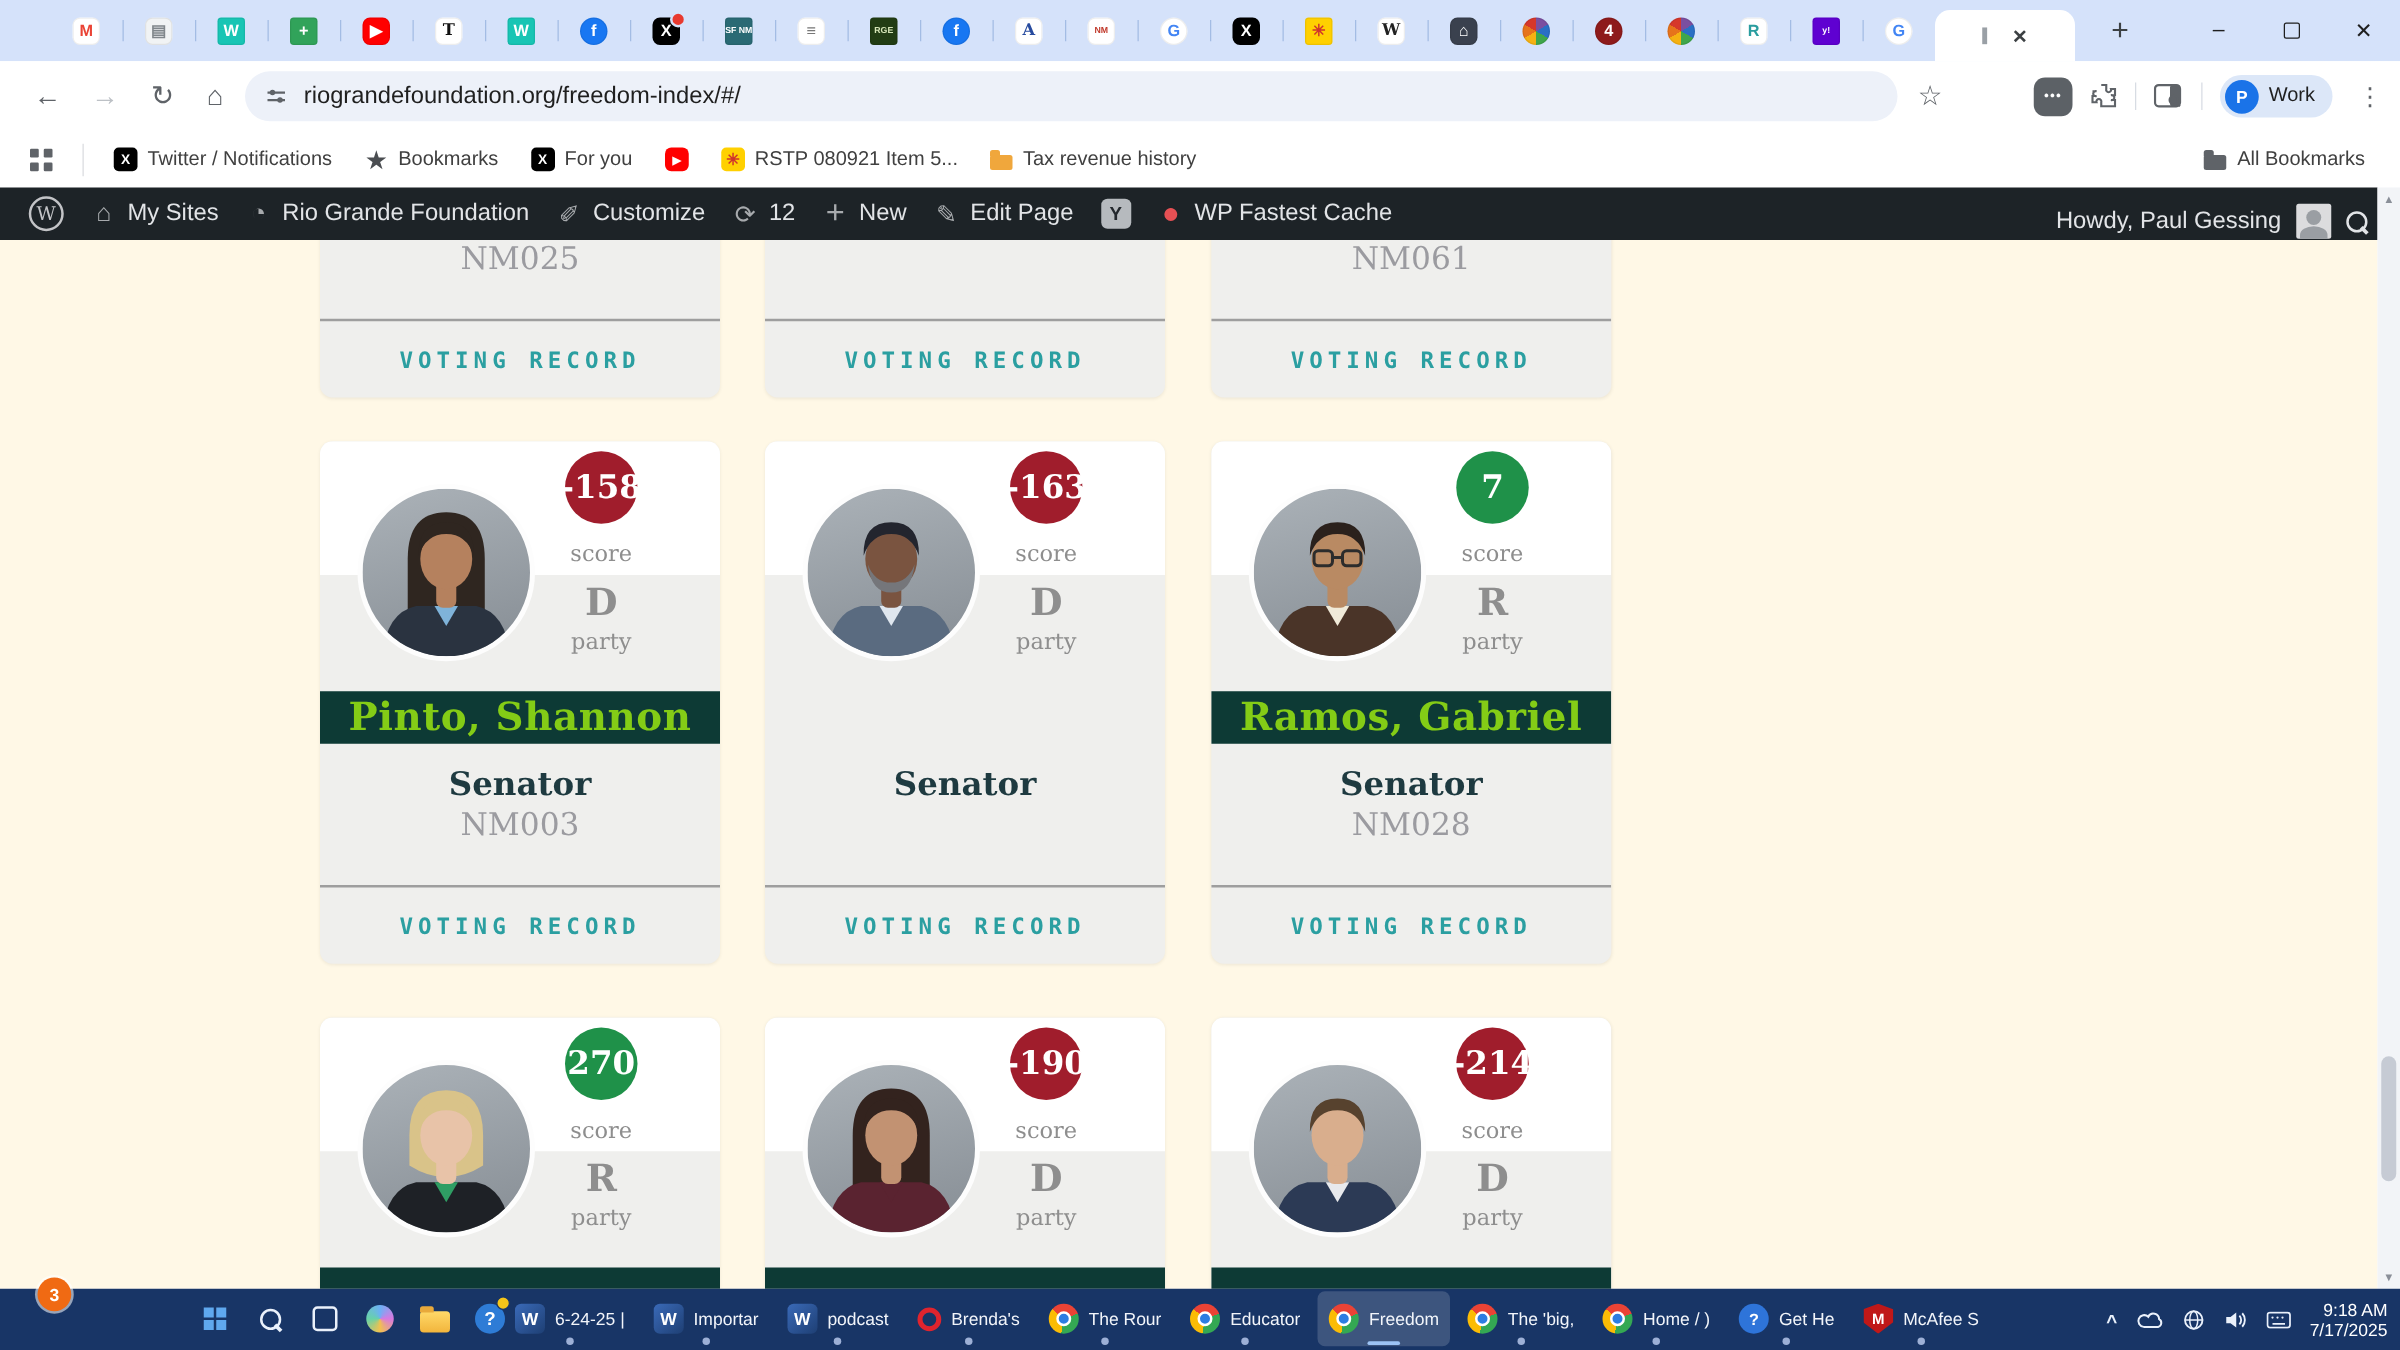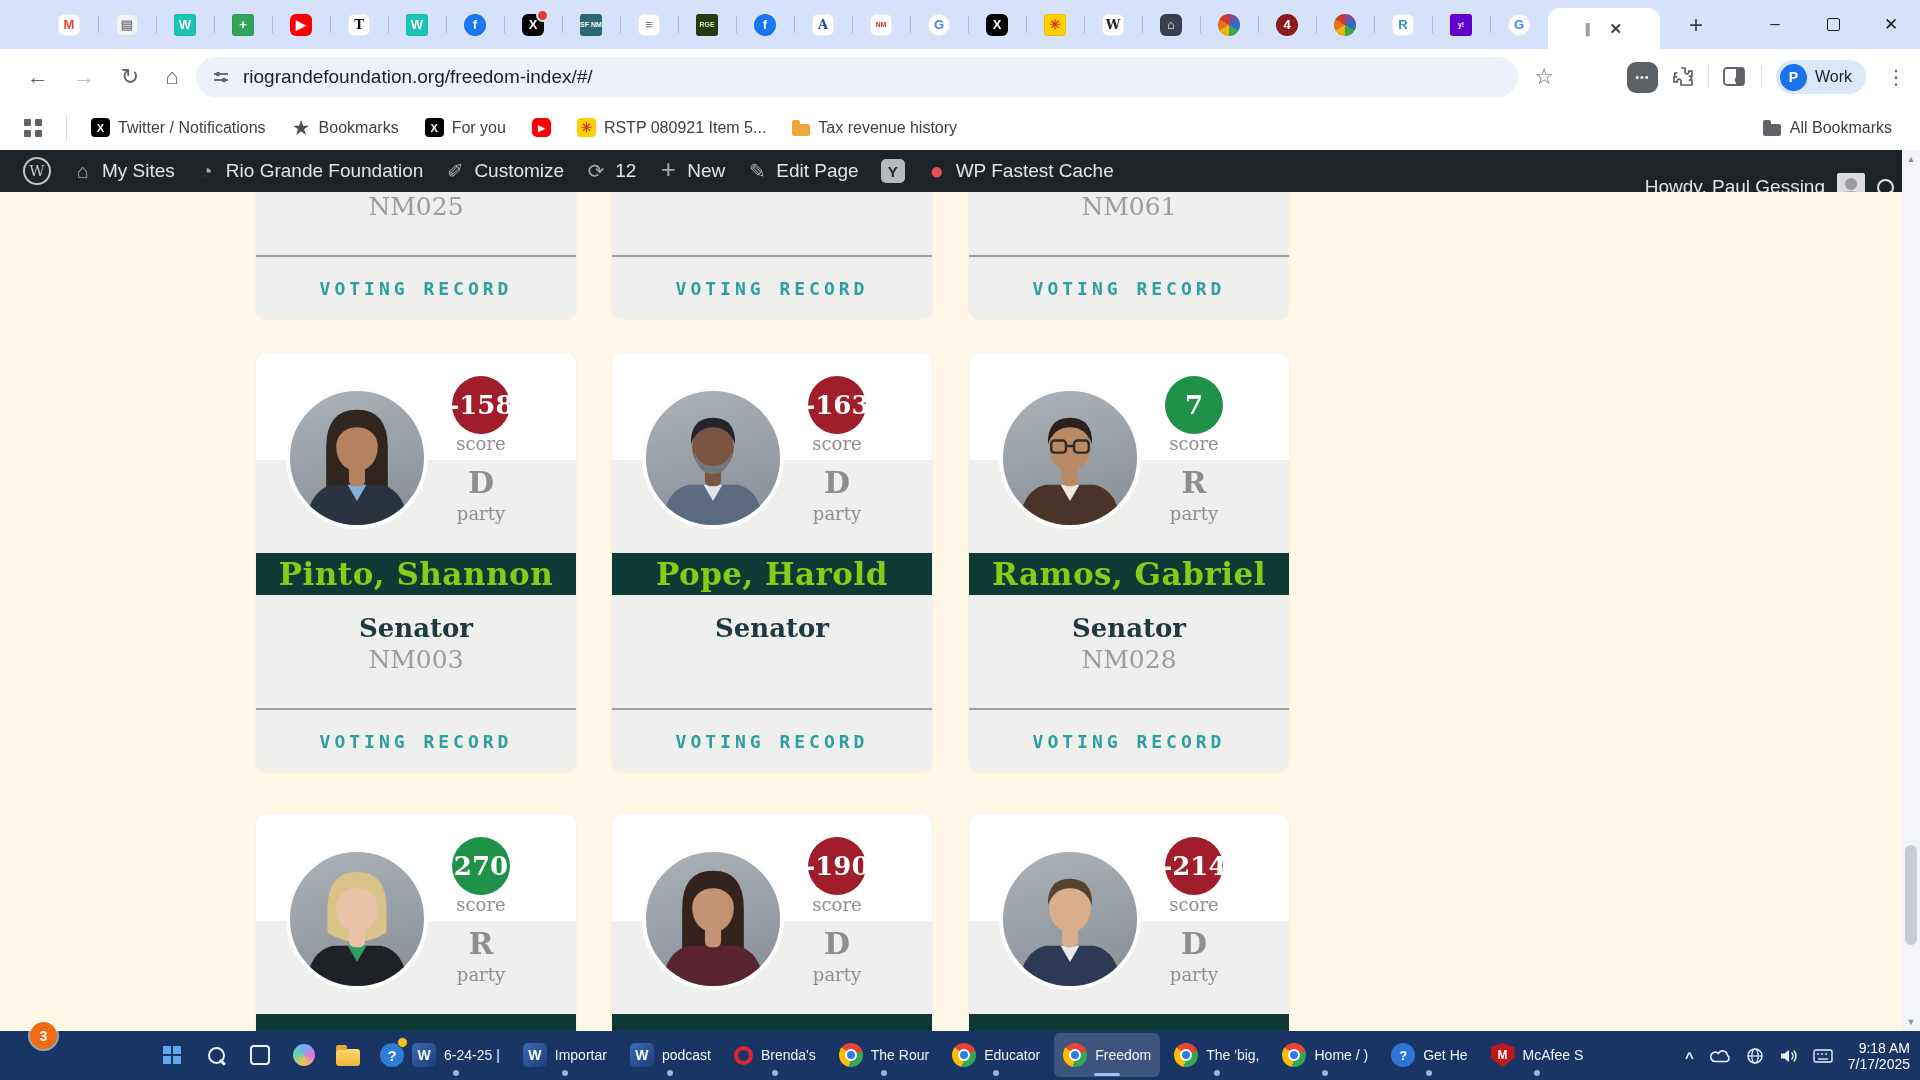--- a/index.html
+++ b/index.html
@@ -61,34 +61,34 @@
   #allbm{position:absolute;right:28px;display:flex;align-items:center;gap:9px;cursor:pointer}
   
   #wpbar{position:absolute;top:150px;left:0;width:1902px;height:42px;background:#1D2327;display:flex;align-items:center;
          padding:0 12px;box-sizing:border-box}
   .wpitem{display:flex;align-items:center;gap:9px;height:42px;padding:0 11px;color:#E2E4E7;font-size:19px;cursor:pointer;white-space:nowrap}
   .wi{display:flex;align-items:center;justify-content:center;color:#A7AAAD;font-size:20px;min-width:20px}
   .wi-wp-logo{width:24px;height:24px;border:2px solid #C3C4C7;border-radius:50%;font-family:"DejaVu Serif",serif;font-size:15px;color:#C3C4C7}
   .wi-new{font-size:26px;margin-top:-3px}
   .wi-yoast{width:24px;height:24px;background:#B6BABE;border-radius:5px;color:#23282D;font-weight:700;font-size:15px}
   .wi-cache-dot{color:#E65054;font-size:24px}
-  #wpright{position:absolute;right:26px;top:166px;height:42px;display:flex;align-items:center;gap:12px;cursor:pointer}
+  #wpright{position:absolute;right:26px;top:156px;height:42px;display:flex;align-items:center;gap:12px;cursor:pointer}
   #howdy{color:#E2E4E7;font-size:19px}
   .wpavatar{position:relative;width:28px;height:28px;background:#DCDCDE;border-radius:2px;overflow:hidden}
   .wpavatar::before{content:"";position:absolute;left:8px;top:5px;width:12px;height:12px;border-radius:50%;background:#9A9EA3}
   .wpavatar::after{content:"";position:absolute;left:3px;top:18px;width:22px;height:14px;border-radius:50% 50% 0 0;background:#9A9EA3}
   .mag{position:relative;width:13px;height:13px;border:2.5px solid #E2E4E7;border-radius:50%;display:inline-block}
   .mag::after{content:"";position:absolute;width:2.5px;height:7px;background:#E2E4E7;left:11px;top:10px;transform:rotate(-45deg)}
   
   #content{position:absolute;top:192px;left:0;width:1902px;height:839px;background:#FFF8E6;overflow:hidden}
   .card{position:absolute;width:320px;height:418px;background:#EFEFED;border-radius:10px;overflow:hidden;box-shadow:0 1px 3px rgba(0,0,0,.07)}
   .chead{position:absolute;top:0;left:0;right:0;height:107px;background:#FFFFFF}
   .photo{position:absolute;left:30px;top:34px;width:142px;height:142px;border-radius:50%;border:4px solid #FDFDFD;
          box-sizing:border-box;overflow:hidden;background:linear-gradient(165deg,#ABB2B8,#868D94)}
-  .scorebadge{position:absolute;left:196px;top:23px;width:58px;height:58px;border-radius:50%;color:#fff;display:flex;
+  .scorebadge{position:absolute;left:196px;top:8px;width:58px;height:58px;border-radius:50%;color:#fff;display:flex;
          align-items:center;justify-content:center;font:700 26px "DejaVu Serif",serif}
   .slabel,.plabel{position:absolute;left:160px;width:130px;text-align:center;font:18px "DejaVu Serif",serif;color:#8E8E8E}
   .slabel{top:80px}
   .pletter{position:absolute;left:160px;top:112px;width:130px;text-align:center;font:700 30px "DejaVu Serif",serif;color:#8E8E8E}
   .plabel{top:150px}
   .banner{position:absolute;left:0;right:0;top:200px;height:42px;background:#0D3A35;display:flex;align-items:center;justify-content:center}
   .bname{font:700 31px "DejaVu Serif",serif;color:#84cc16;letter-spacing:.5px}
   .ctitle{position:absolute;left:0;right:0;top:260px;text-align:center;font:700 26px "DejaVu Serif",serif;color:#1E3A40}
   .cdistrict{position:absolute;left:0;right:0;top:292px;text-align:center;font:25px "DejaVu Serif",serif;color:#9B9BA0}
   .cdivider{position:absolute;left:0;right:0;top:355px;border-top:2px solid #9E9E9E}
@@ -398,23 +398,20 @@
           <path d="M43 70 L50 82 L57 70 Z" fill="#DFE6EE"></path>
           <rect x="44" y="55" width="12" height="16" rx="4" fill="#7A5440"></rect>
           <ellipse cx="50" cy="42" rx="15.5" ry="18" fill="#7A5440"></ellipse>
           <path d="M33.5 40 Q33 20 50 20 Q67 20 66.5 40 Q62 27 50 27 Q38 27 33.5 40 Z" fill="#23252E"></path>
           <path d="M36 45 Q38 62 50 62 Q62 62 64 45 Q60 56 50 56 Q40 56 36 45 Z" fill="#75767A"></path>
         </svg></div>
       <div class="scorebadge" style="background: rgb(160, 29, 44);">-163</div>
       <div class="slabel">score</div>
       <div class="pletter">D</div>
       <div class="plabel">party</div>
-      <div class="banner">
-        <span class="bname">Pope, Harold</span>
-      </div>
       <div class="ctitle">Senator</div>
       <div class="cdivider"></div>
       <div class="vr">VOTING RECORD</div>
     </div>
     <div class="card" style="left: 969px; top: 161px;">
       <div class="chead"></div>
       <div class="photo"><svg viewBox="0 0 100 100" width="100%" height="100%">
           <path d="M12 100 Q14 74 32 70 L68 70 Q86 74 88 100 Z" fill="#4A3428"></path>
           <path d="M43 70 L50 82 L57 70 Z" fill="#F0EAD9"></path>
           <rect x="44" y="55" width="12" height="16" rx="4" fill="#B98A63"></rect>

